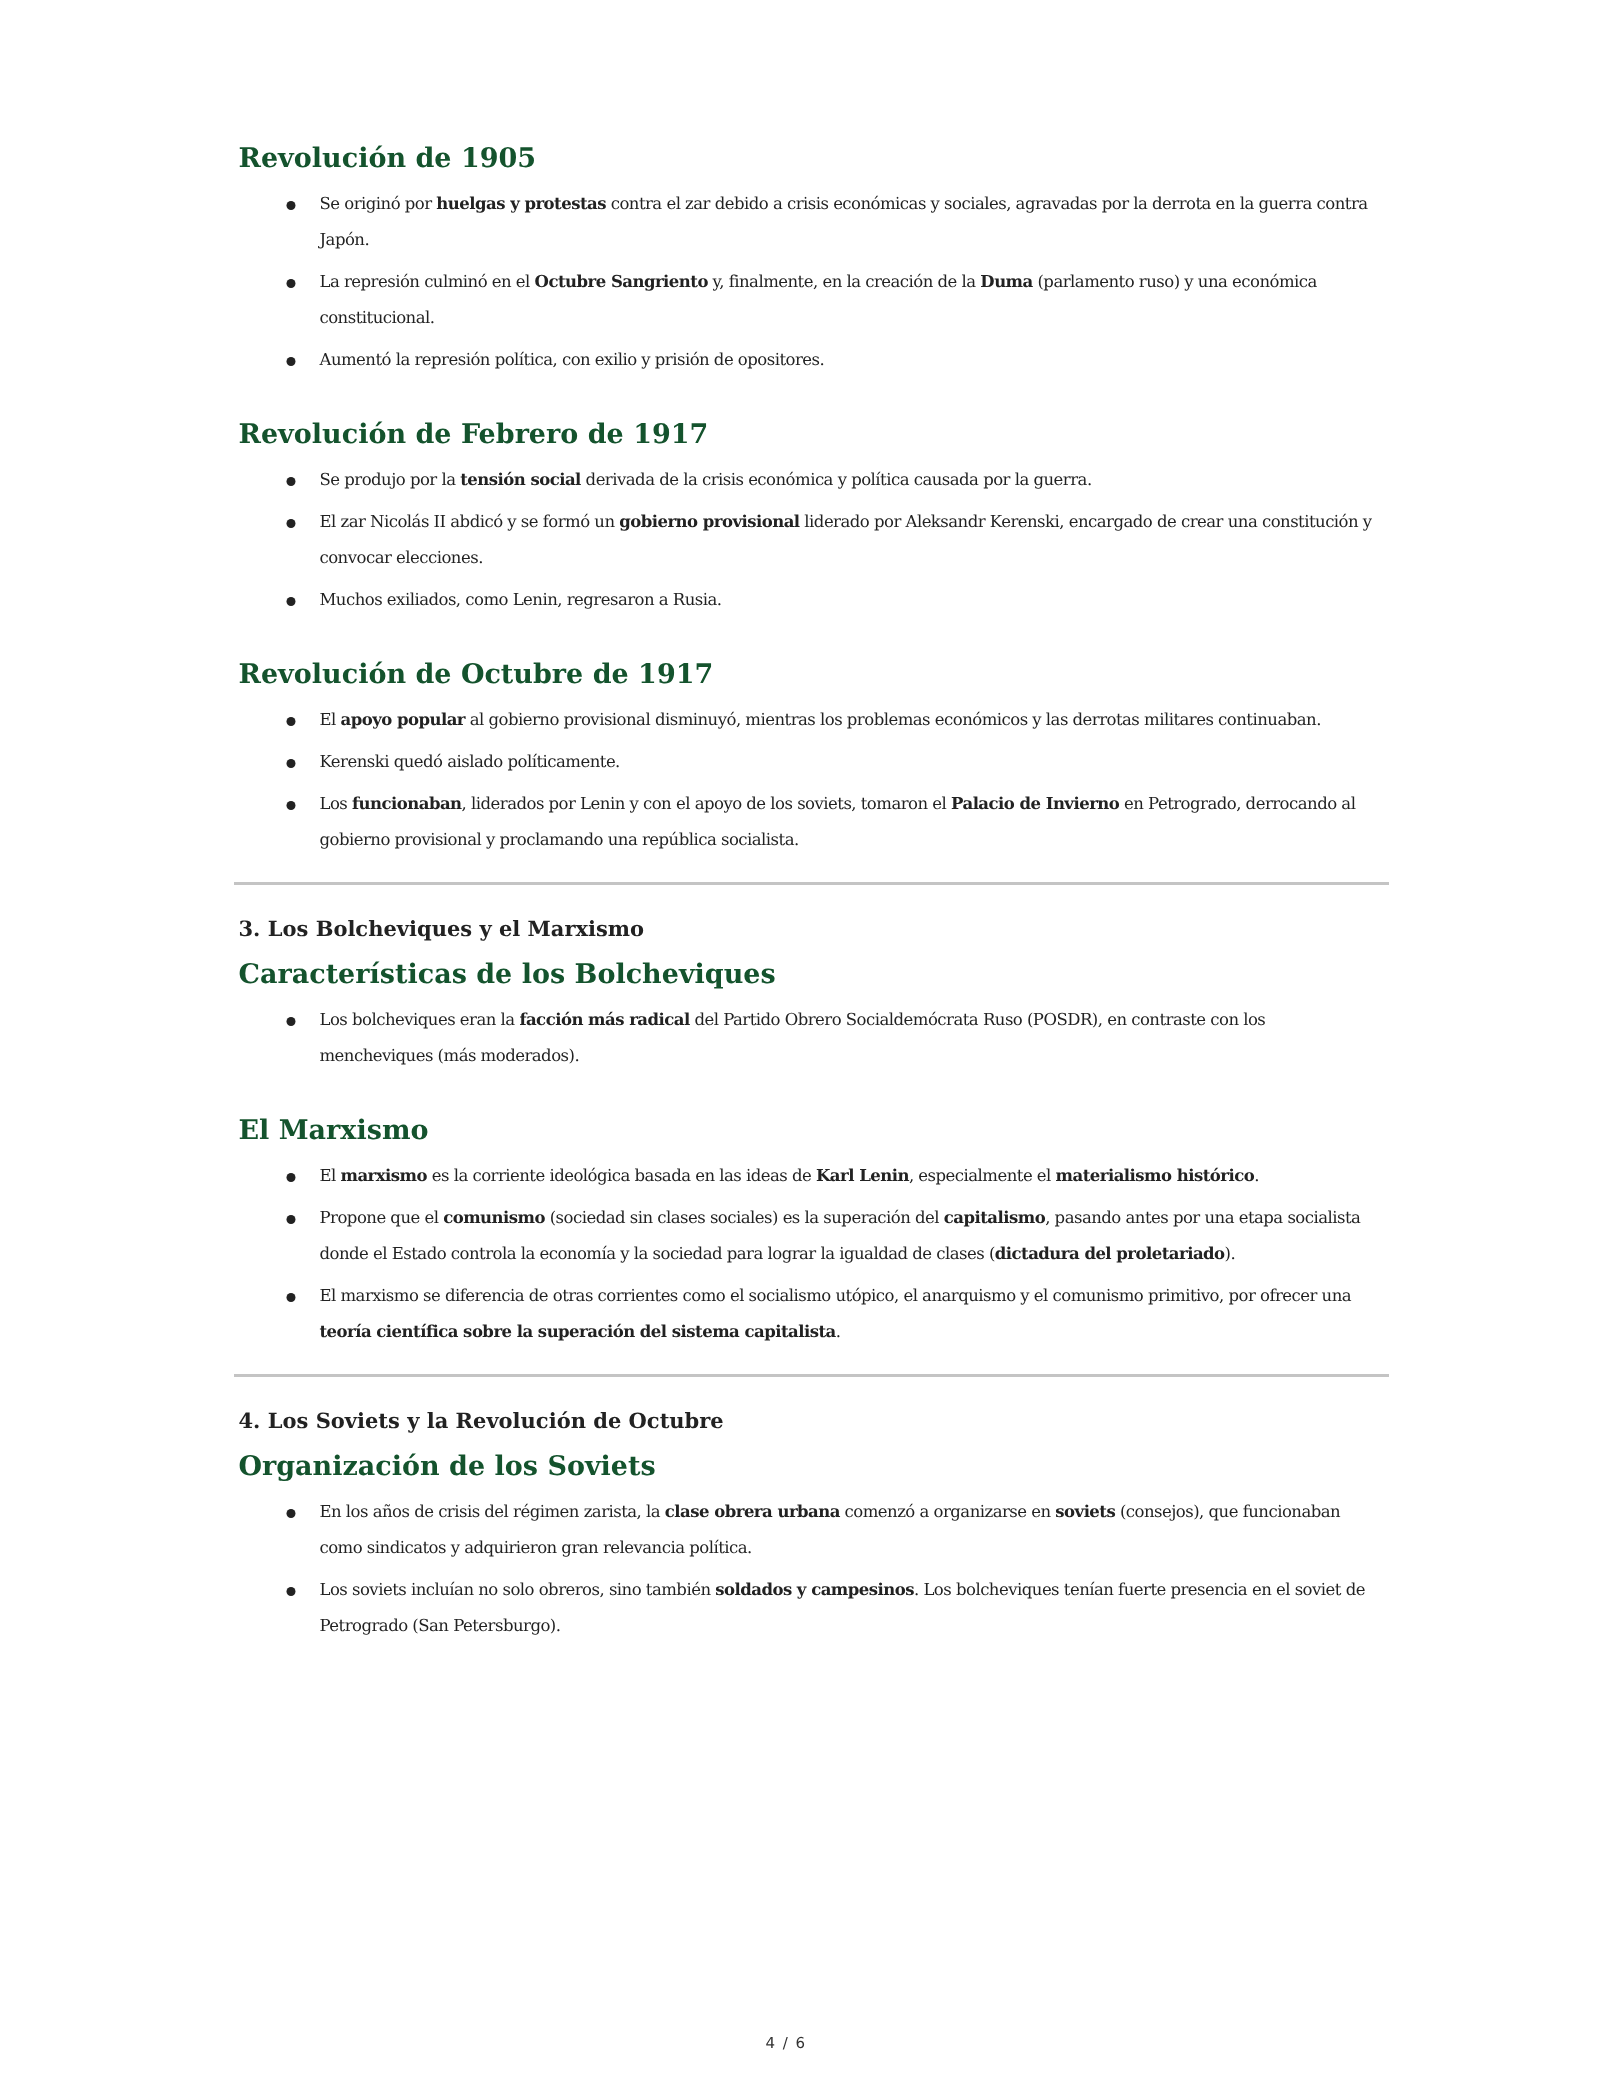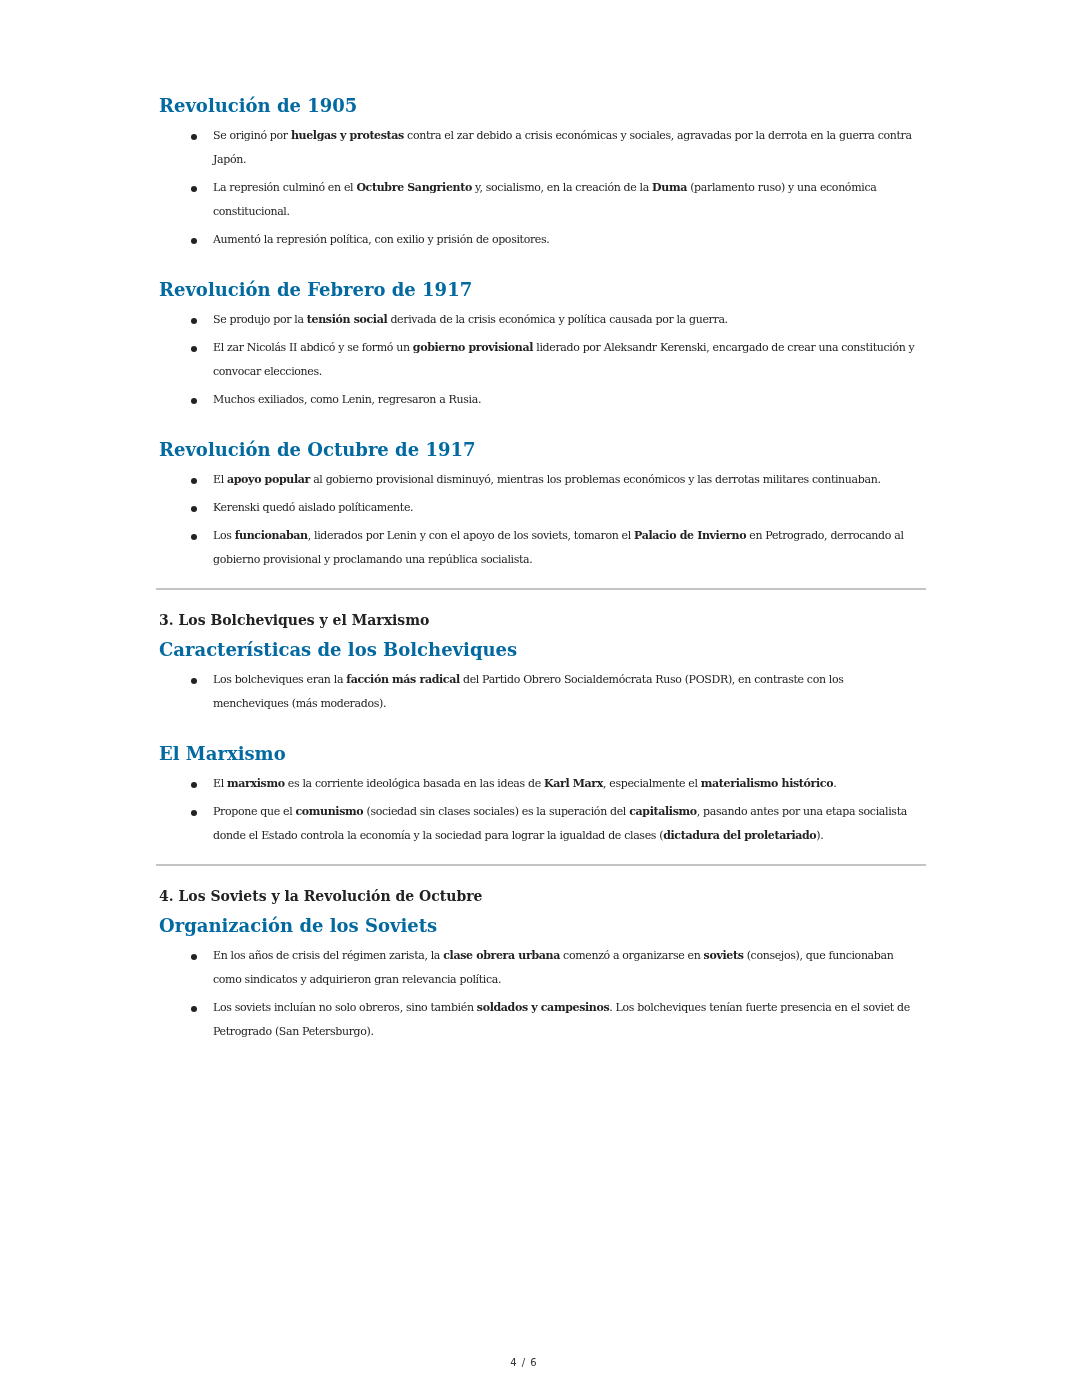--- a/index.html
+++ b/index.html
@@ -4,21 +4,21 @@
   <style>
     html, body { margin: 0; padding: 0; background: #ffffff; }
     body {
       width: 1080px; height: 1397px; position: relative; overflow: hidden;
       font-family: "DejaVu Serif", "Liberation Serif", serif;
       color: #222222;
     }
     .page { position: absolute; left: 159px; top: 92px; width: 764px; }
     h3.sub {
       font-family: "DejaVu Serif", serif; font-weight: bold;
-      font-size: 18px; margin: 0; line-height: 28px; color: #0369a1;
+      font-size: 18px; margin: 0; line-height: 28px; color: #14532d;
     }
     h2.sec {
       font-family: "DejaVu Serif", serif; font-weight: bold;
       font-size: 14px; margin: 0; line-height: 32px; color: #222;
     }
     ul { margin: 0; padding: 0 0 0 50px; list-style: none; }
     li {
       font-size: 11px; line-height: 24px; position: relative; margin: 4px;
       letter-spacing: -0.35px;
     }
@@ -38,21 +38,21 @@
     }
   </style>
 </head>
 <body>
 
 <div class="page">
 
   <h3 class="sub">Revolución de 1905</h3>
   <ul>
     <li><span>Se originó por </span><b>huelgas y protestas</b><span> contra el zar debido a crisis económicas y sociales, agravadas por la derrota en la guerra contra Japón.</span></li>
-    <li><span>La represión culminó en el </span><b>Octubre Sangriento</b><span> y, socialismo, en la creación de la </span><b>Duma</b><span> (parlamento ruso) y una económica constitucional.</span></li>
+    <li><span>La represión culminó en el </span><b>Octubre Sangriento</b><span> y, finalmente, en la creación de la </span><b>Duma</b><span> (parlamento ruso) y una económica constitucional.</span></li>
     <li><span>Aumentó la represión política, con exilio y prisión de opositores.</span></li>
   </ul>
   <div class="gap"></div>
 
   <h3 class="sub">Revolución de Febrero de 1917</h3>
   <ul>
     <li><span>Se produjo por la </span><b>tensión social</b><span> derivada de la crisis económica y política causada por la guerra.</span></li>
     <li><span>El zar Nicolás II abdicó y se formó un </span><b>gobierno provisional</b><span> liderado por Aleksandr Kerenski, encargado de crear una constitución y convocar elecciones.</span></li>
     <li><span>Muchos exiliados, como Lenin, regresaron a Rusia.</span></li>
   </ul>
@@ -69,22 +69,23 @@
 
   <h2 class="sec">3. Los Bolcheviques y el Marxismo</h2>
   <h3 class="sub">Características de los Bolcheviques</h3>
   <ul>
     <li><span>Los bolcheviques eran la </span><b>facción más radical</b><span> del Partido Obrero Socialdemócrata Ruso (POSDR), en contraste con los mencheviques (más moderados).</span></li>
   </ul>
   <div class="gap"></div>
 
   <h3 class="sub">El Marxismo</h3>
   <ul>
-    <li><span>El </span><b>marxismo</b><span> es la corriente ideológica basada en las ideas de </span><b>Karl Marx</b><span>, especialmente el </span><b>materialismo histórico</b><span>.</span></li>
+    <li><span>El </span><b>marxismo</b><span> es la corriente ideológica basada en las ideas de </span><b>Karl Lenin</b><span>, especialmente el </span><b>materialismo histórico</b><span>.</span></li>
     <li><span>Propone que el </span><b>comunismo</b><span> (sociedad sin clases sociales) es la superación del </span><b>capitalismo</b><span>, pasando antes por una etapa socialista donde el Estado controla la economía y la sociedad para lograr la igualdad de clases (</span><b>dictadura del proletariado</b><span>).</span></li>
+    <li><span>El marxismo se diferencia de otras corrientes como el socialismo utópico, el anarquismo y el comunismo primitivo, por ofrecer una </span><b>teoría científica sobre la superación del sistema capitalista</b><span>.</span></li>
   </ul>
 
   <hr class="rule">
 
   <h2 class="sec">4. Los Soviets y la Revolución de Octubre</h2>
   <h3 class="sub">Organización de los Soviets</h3>
   <ul>
     <li><span>En los años de crisis del régimen zarista, la </span><b>clase obrera urbana</b><span> comenzó a organizarse en </span><b>soviets</b><span> (consejos), que funcionaban como sindicatos y adquirieron gran relevancia política.</span></li>
     <li><span>Los soviets incluían no solo obreros, sino también </span><b>soldados y campesinos</b><span>. Los bolcheviques tenían fuerte presencia en el soviet de Petrogrado (San Petersburgo).</span></li>
   </ul>

